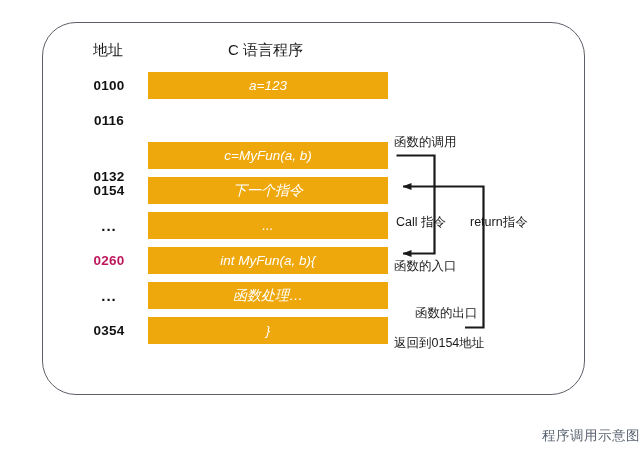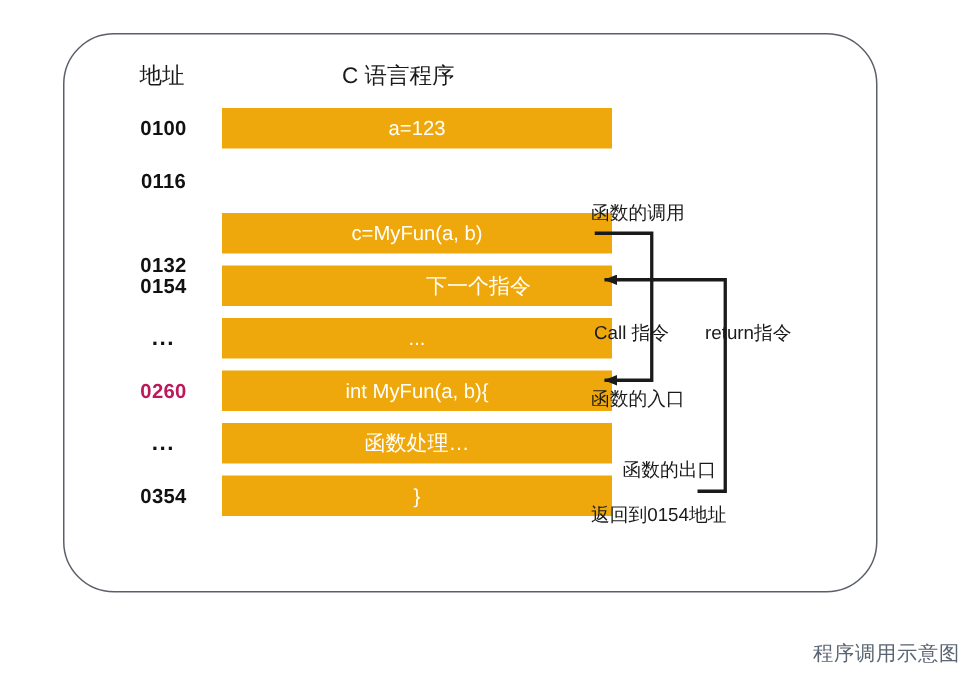--- a/index.html
+++ b/index.html
@@ -73,23 +73,24 @@
     color: #111111;
     letter-spacing: 0.2px;
   }
   .row-addr.ellipsis {
     font-size: 15px;
     letter-spacing: 1px;
   }
   .row-bar {
     position: absolute;
     left: 148px;
-    width: 260px;
+    width: 240px;
     height: 27px;
     background: #efa80b;
+    font-style: italic;
   }
   .row-bar-label {
     display: block;
     width: 100%;
     height: 27px;
     line-height: 27px;
     text-align: center;
     font-size: 13.5px;
     color: #ffffff;
     white-space: nowrap;
@@ -155,21 +156,21 @@
     </div>
     <div class="row" style="top: 142px;">
       <div class="row-addr" style="color: rgb(17, 17, 17); margin-top: 21px;">0132</div>
       <div class="row-bar" style="background: rgb(239, 168, 11);">
         <span class="row-bar-label" style="color: rgb(255, 255, 255);">c=MyFun(a, b)</span>
       </div>
     </div>
     <div class="row" style="top: 177px;">
       <div class="row-addr" style="color: rgb(17, 17, 17);">0154</div>
       <div class="row-bar" style="background: rgb(239, 168, 11);">
-        <span class="row-bar-label cjk" style="color: rgb(255, 255, 255); padding-left: 41px;">下一个指令</span>
+        <span class="row-bar-label cjk" style="color: rgb(255, 255, 255);">下一个指令</span>
       </div>
     </div>
     <div class="row" style="top: 212px;">
       <div class="row-addr ellipsis" style="color: rgb(17, 17, 17);">...</div>
       <div class="row-bar" style="background: rgb(239, 168, 11);">
         <span class="row-bar-label" style="color: rgb(255, 255, 255);">...</span>
       </div>
     </div>
     <div class="row" style="top: 247px;">
       <div class="row-addr" style="color: #be185d;">0260</div>

